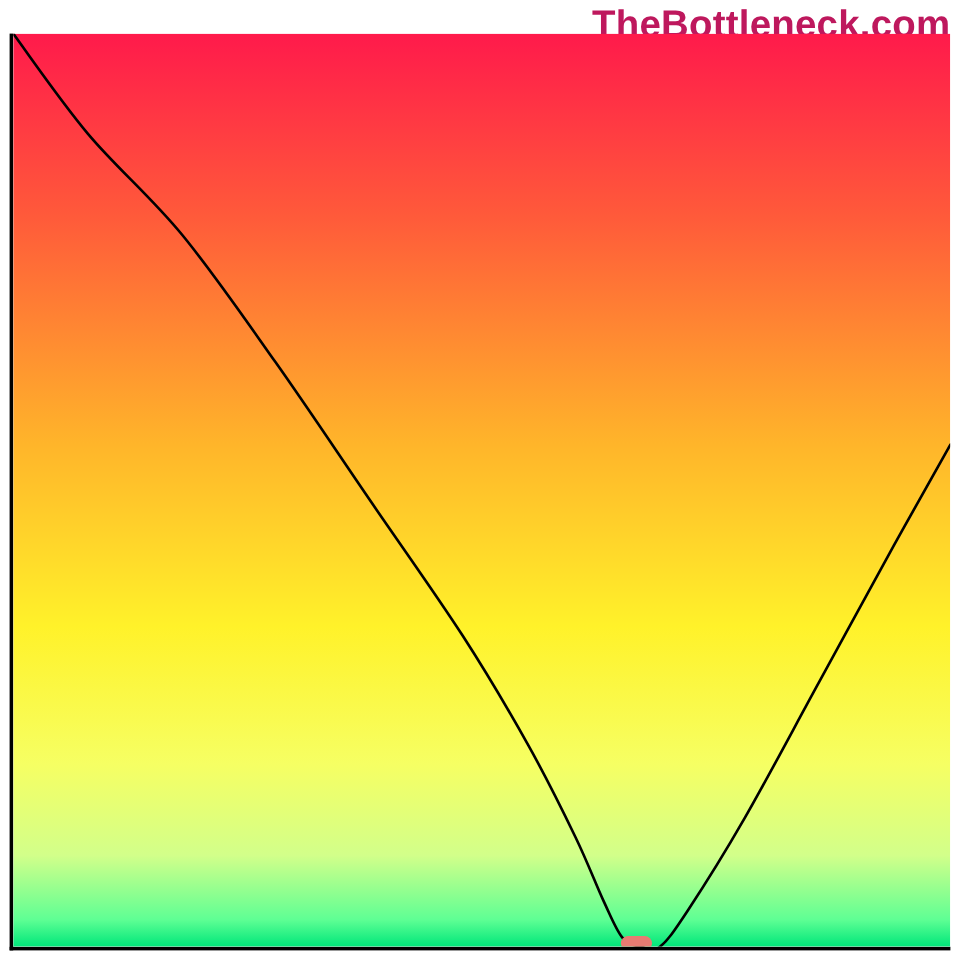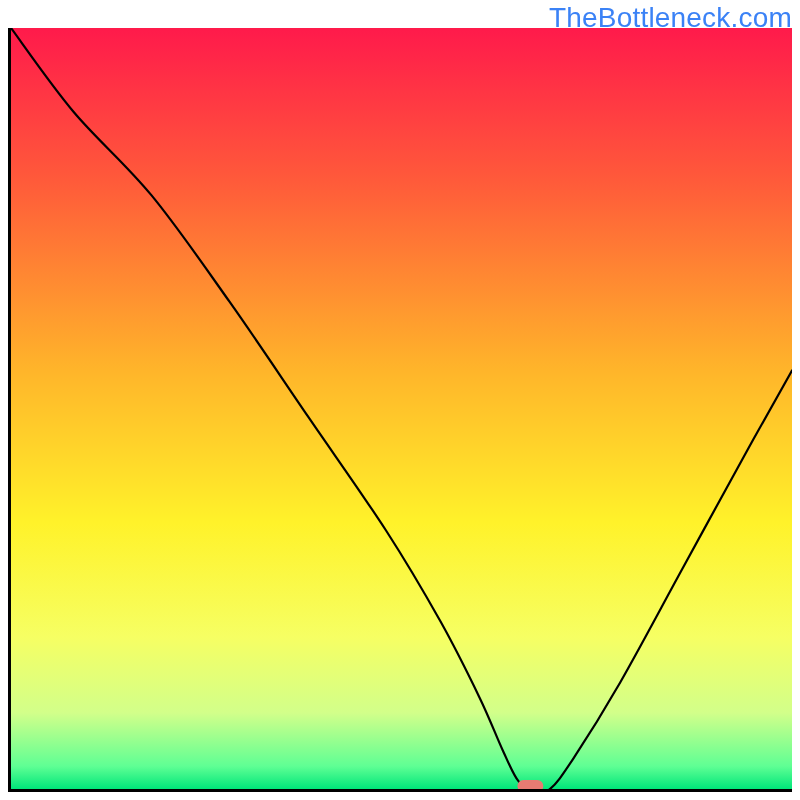--- a/index.html
+++ b/index.html
@@ -13,23 +13,23 @@
   }
   .stage {
     position: relative;
     width: 800px;
     height: 800px;
   }
   .watermark {
     position: absolute;
     top: 2px;
     right: 8px;
-    font-size: 28px;
-    font-weight: 400;
-    color: #3b82f6;
+    font-size: 32px;
+    font-weight: 700;
+    color: #be185d;
     letter-spacing: 0.2px;
     user-select: none;
   }
   .plot {
     position: absolute;
     left: 8px;
     top: 28px;
     width: 784px;
     height: 764px;
     border-left: 3px solid #000;

